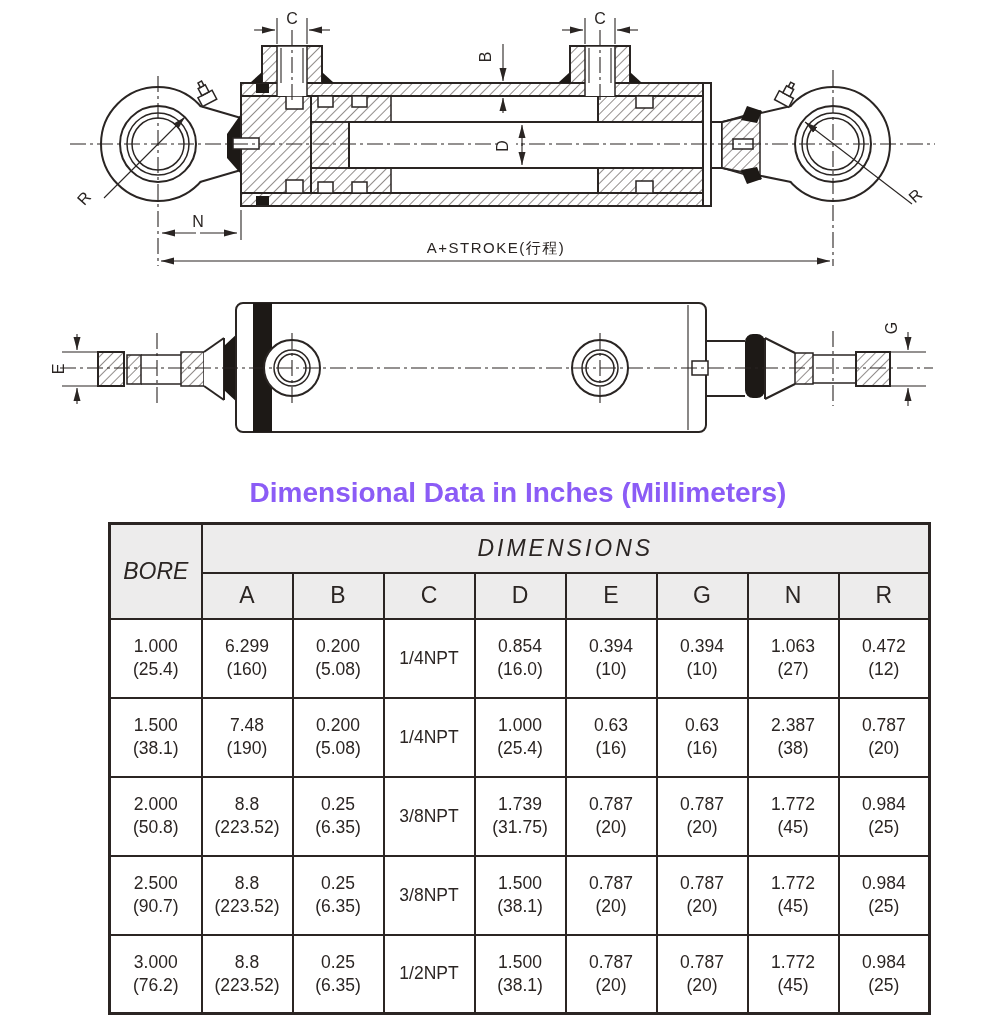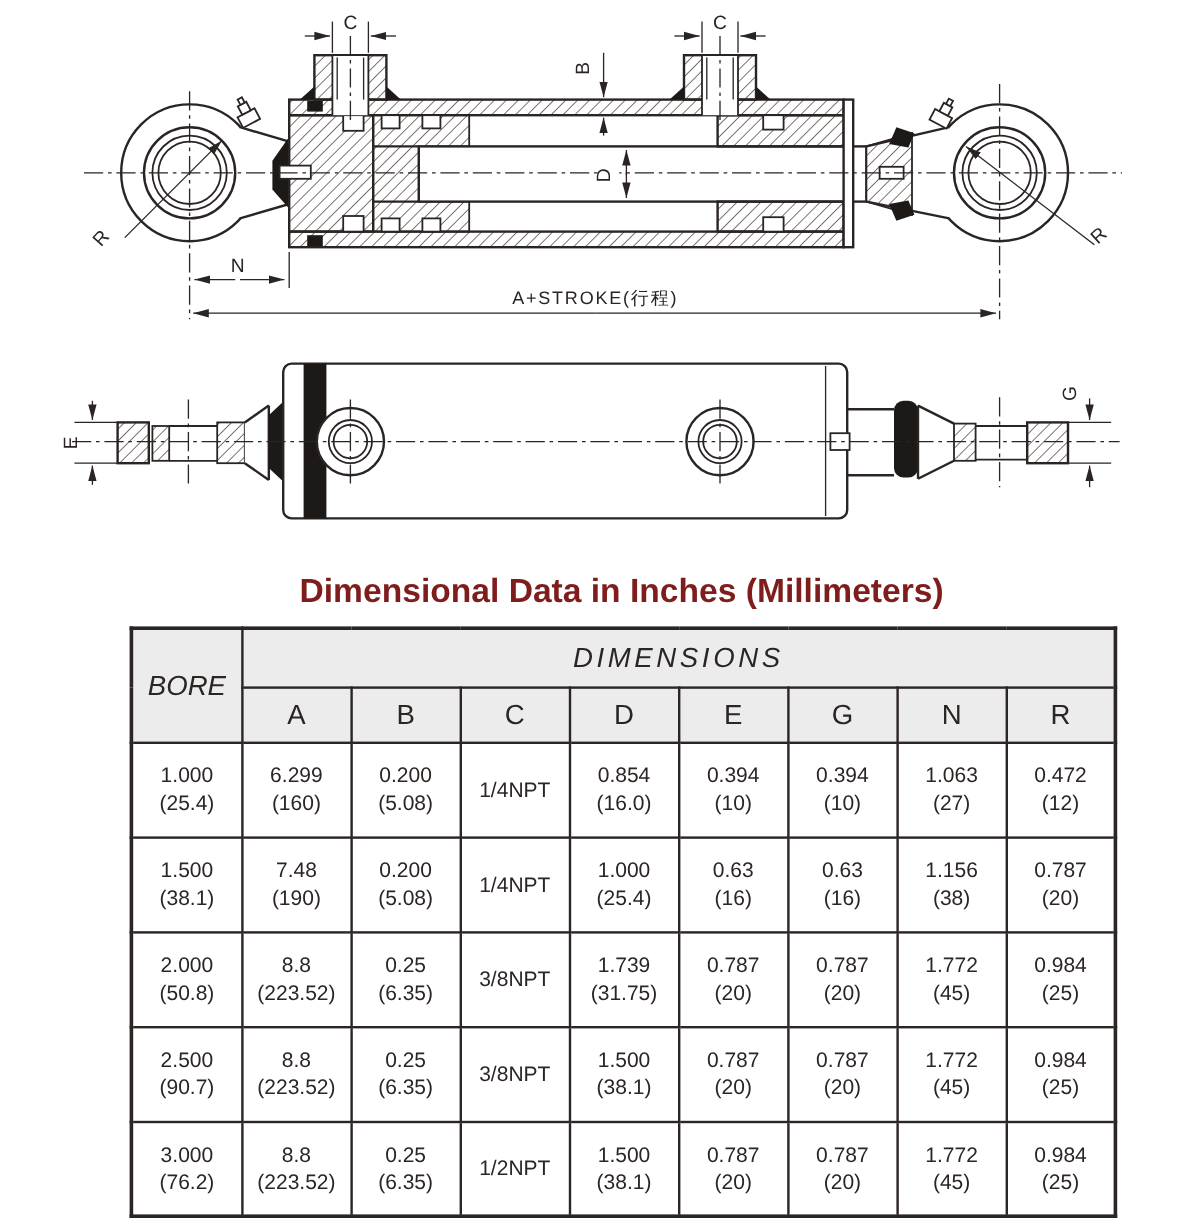--- a/index.html
+++ b/index.html
@@ -13,21 +13,21 @@
   .cl{stroke:#2a2523;stroke-width:1.1;fill:none;stroke-dasharray:16 4 3 4;}
   .hf{fill:url(#hatch);stroke:#2a2523;stroke-width:2;}
   .hf15{fill:url(#hatch);stroke:#2a2523;stroke-width:1.5;}
   .wf{fill:#ffffff;stroke:#2a2523;stroke-width:2;}
   .wf15{fill:#ffffff;stroke:#2a2523;stroke-width:1.5;}
   .blk{fill:#1d1916;stroke:none;}
   text.dim{font-family:"Liberation Sans",sans-serif;font-size:16px;fill:#2a2523;}
   text.dimsm{font-family:"Liberation Sans",sans-serif;font-size:15px;fill:#2a2523;letter-spacing:1.5px;}
   
   .title{position:absolute;left:108px;top:477px;width:820px;text-align:center;
-         font-size:28px;font-weight:bold;color:#7f1d1d;}
+         font-size:28px;font-weight:bold;color:#8b5cf6;}
   
   table.dim{position:absolute;left:108px;top:522px;width:820px;border-collapse:collapse;
             table-layout:fixed;border:3px solid #2b2523;background:#fff;}
   table.dim td{border:2px solid #2b2523;text-align:center;vertical-align:middle;padding:0;}
   .hd{background:#edecec;font-size:23px;}
   .hd-dim{letter-spacing:3px;}
   .r1{height:49px;font-style:italic;}
   .r2{height:46px;}
   .dr{height:79px;}
   .dr td{font-size:17.5px;}
@@ -347,21 +347,21 @@
           </td>
     <td>
             <div class="v">0.63</div>
             <div class="v">(16)</div>
           </td>
     <td>
             <div class="v">0.63</div>
             <div class="v">(16)</div>
           </td>
     <td>
-            <div class="v">1.156</div>
+            <div class="v">2.387</div>
             <div class="v">(38)</div>
           </td>
     <td>
             <div class="v">0.787</div>
             <div class="v">(20)</div>
           </td>
   </tr>
   <tr class="dr">
     <td>
             <div class="v">2.000</div>

